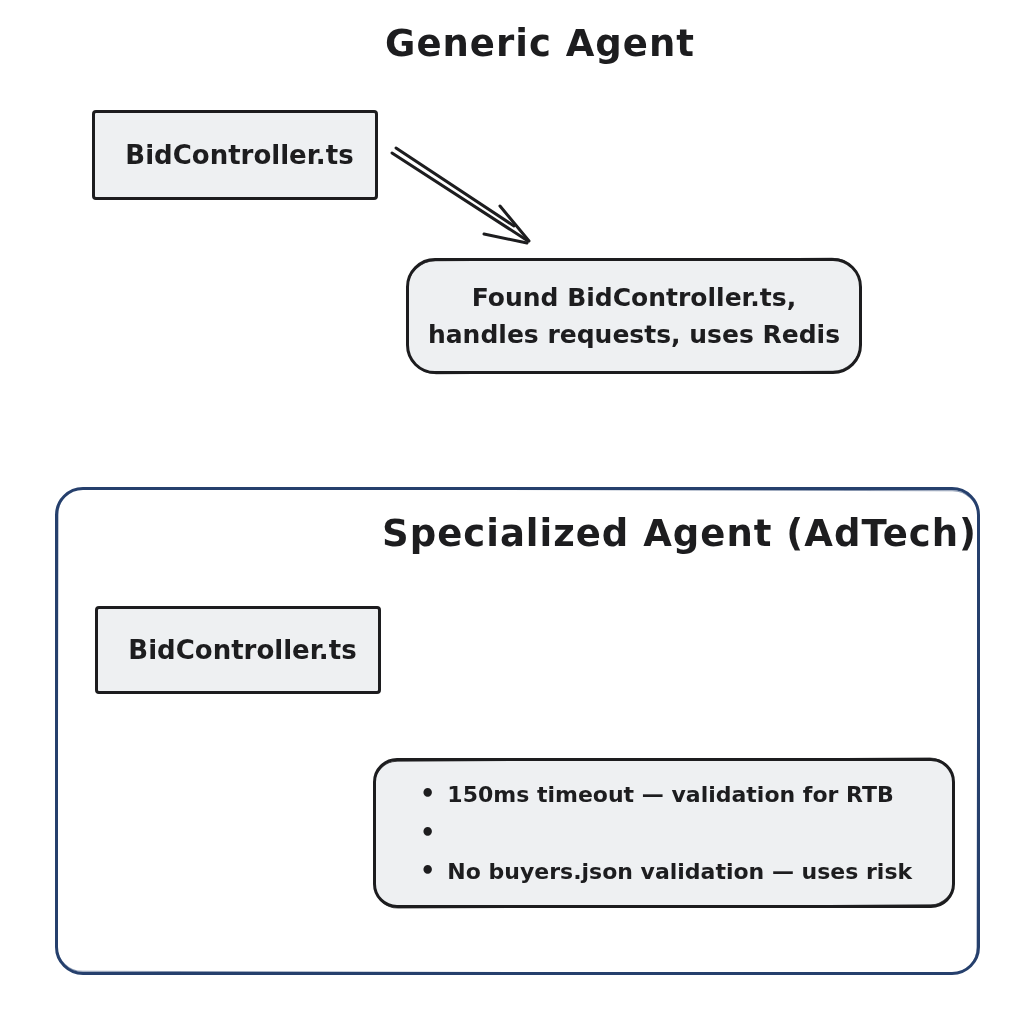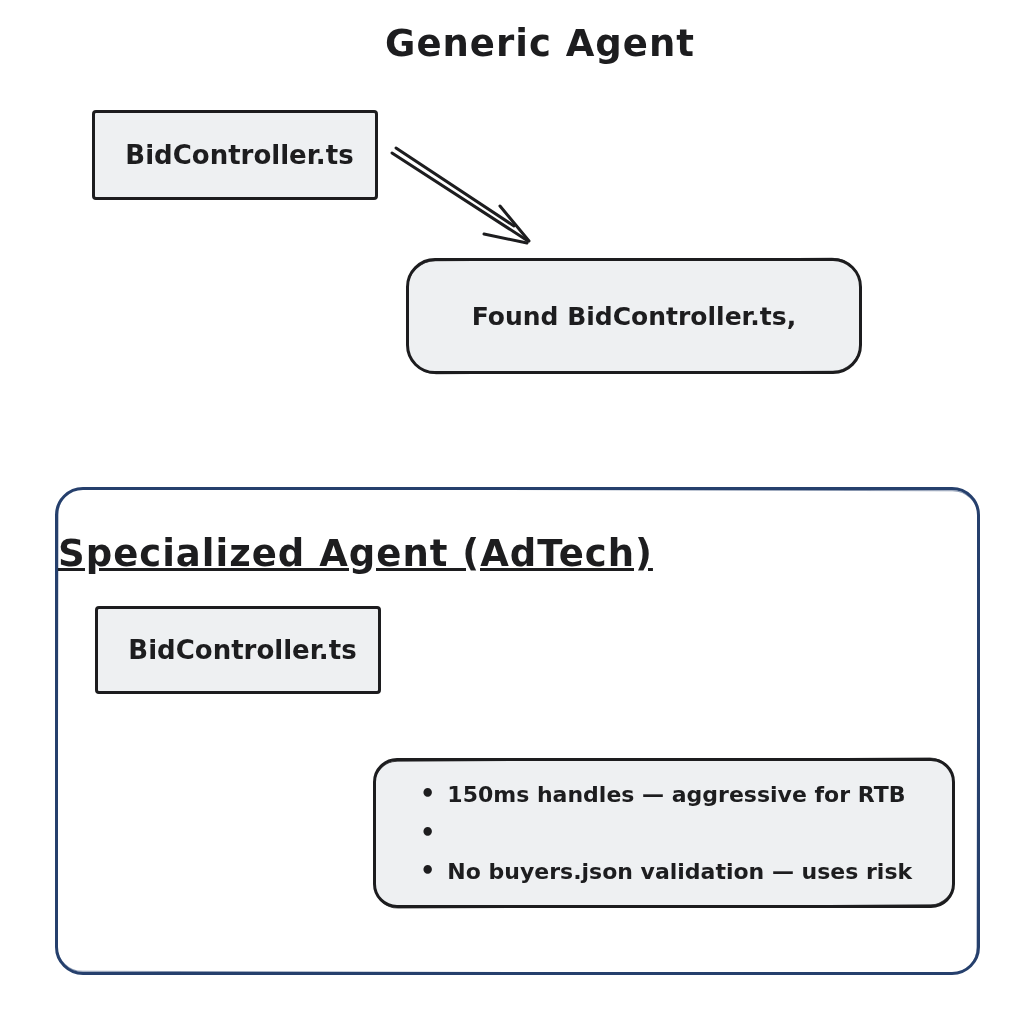--- a/index.html
+++ b/index.html
@@ -64,22 +64,22 @@
   }
   #specialized-container::before{
     content:"";
     position:absolute;inset:-1px;
     border:1.5px solid #26406d;
     border-radius:26px;
     transform:rotate(0.15deg);
     opacity:.55;pointer-events:none;
   }
   #specialized-title{
-    position:absolute;left:0;top:42px;width:100%;
-    text-align:left;font-size:37px;font-weight:bold;letter-spacing:1px;text-decoration:underline;
+    position:absolute;left:0;top:22px;width:100%;
+    text-align:right;font-size:37px;font-weight:bold;letter-spacing:1px;
   }
   #file-box-2{left:37px;top:116px;width:286px;height:88px;position:absolute;}
   #bullet-box{
     position:absolute;left:315px;top:268px;width:582px;height:150px;
     border-radius:24px;
     align-items:center;justify-content:flex-start;
   }
   .bullet-list{
     list-style:none;margin:0;padding:0 0 0 26px;
     text-align:left;font-size:22px;font-weight:bold;line-height:38px;
@@ -115,37 +115,38 @@
 
   <div id="generic-title" class="section-title">Generic Agent</div>
 
   <div id="file-box-1" class="sketch-box file-box">
     <span>BidController.ts</span>
   </div>
 
   <div id="result-box-1" class="sketch-box result-box">
     <div>
       <div>Found BidController.ts,</div>
+      <div>handles requests, uses Redis</div>
     </div>
   </div>
 
 
   <div id="specialized-container">
 
     <div id="specialized-title">Specialized Agent (AdTech)</div>
 
     <div id="file-box-2" class="sketch-box file-box">
       <span>BidController.ts</span>
     </div>
 
     <div id="bullet-box" class="sketch-box result-box">
       <ul class="bullet-list">
         <li>
           <span class="bullet-dot">•</span>
-          <span>150ms handles — aggressive for RTB</span>
+          <span>150ms timeout — validation for RTB</span>
         </li>
         <li>
           <span class="bullet-dot">•</span>
         </li>
         <li>
           <span class="bullet-dot">•</span>
           <span>No buyers.json validation — uses risk</span>
         </li>
       </ul>
     </div>

